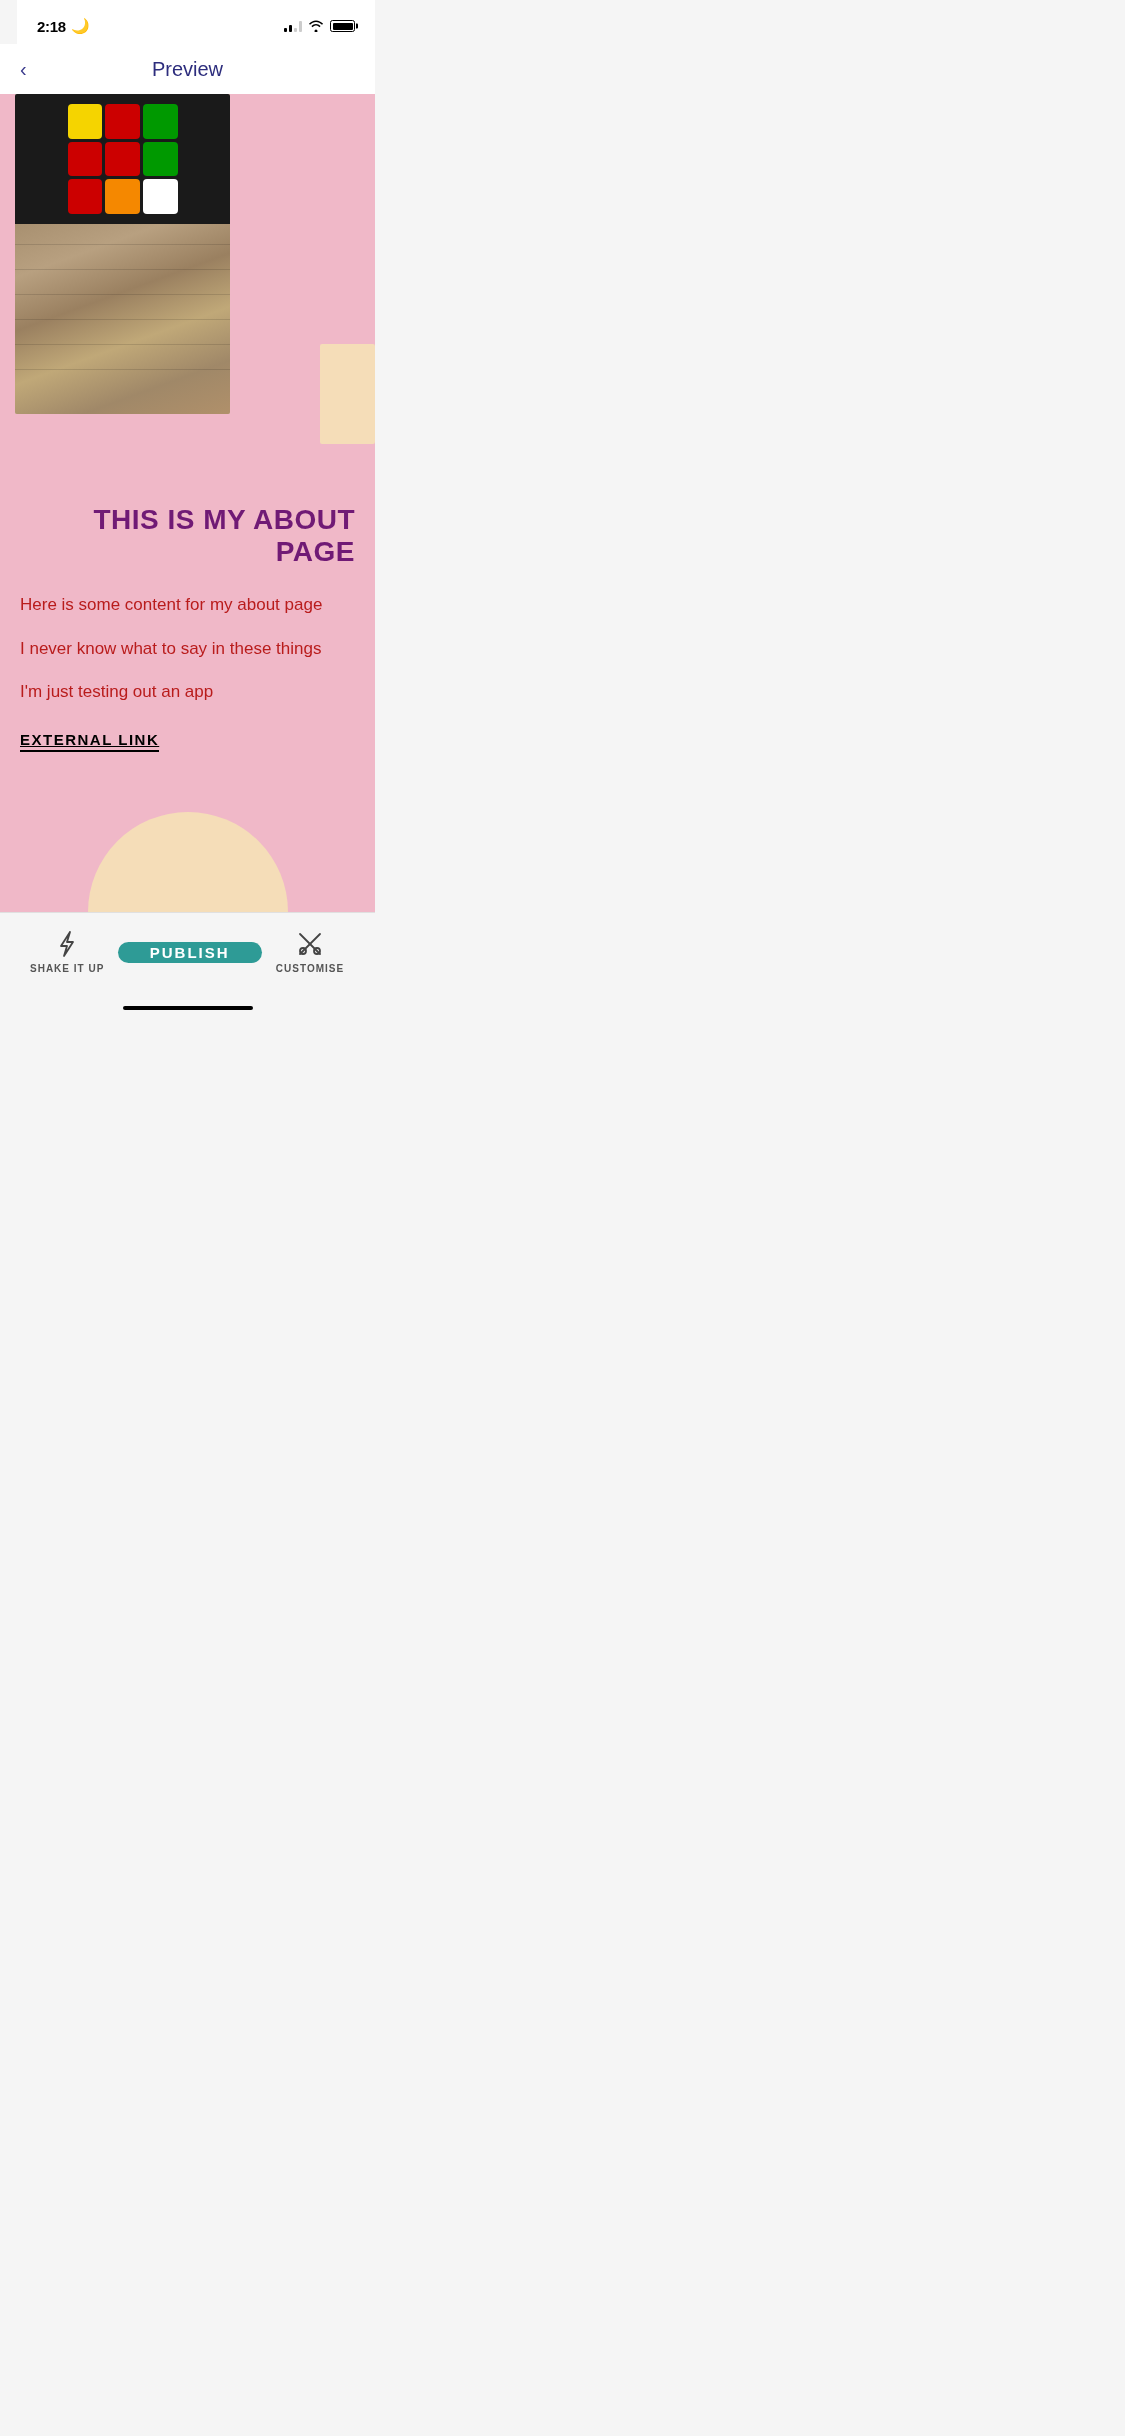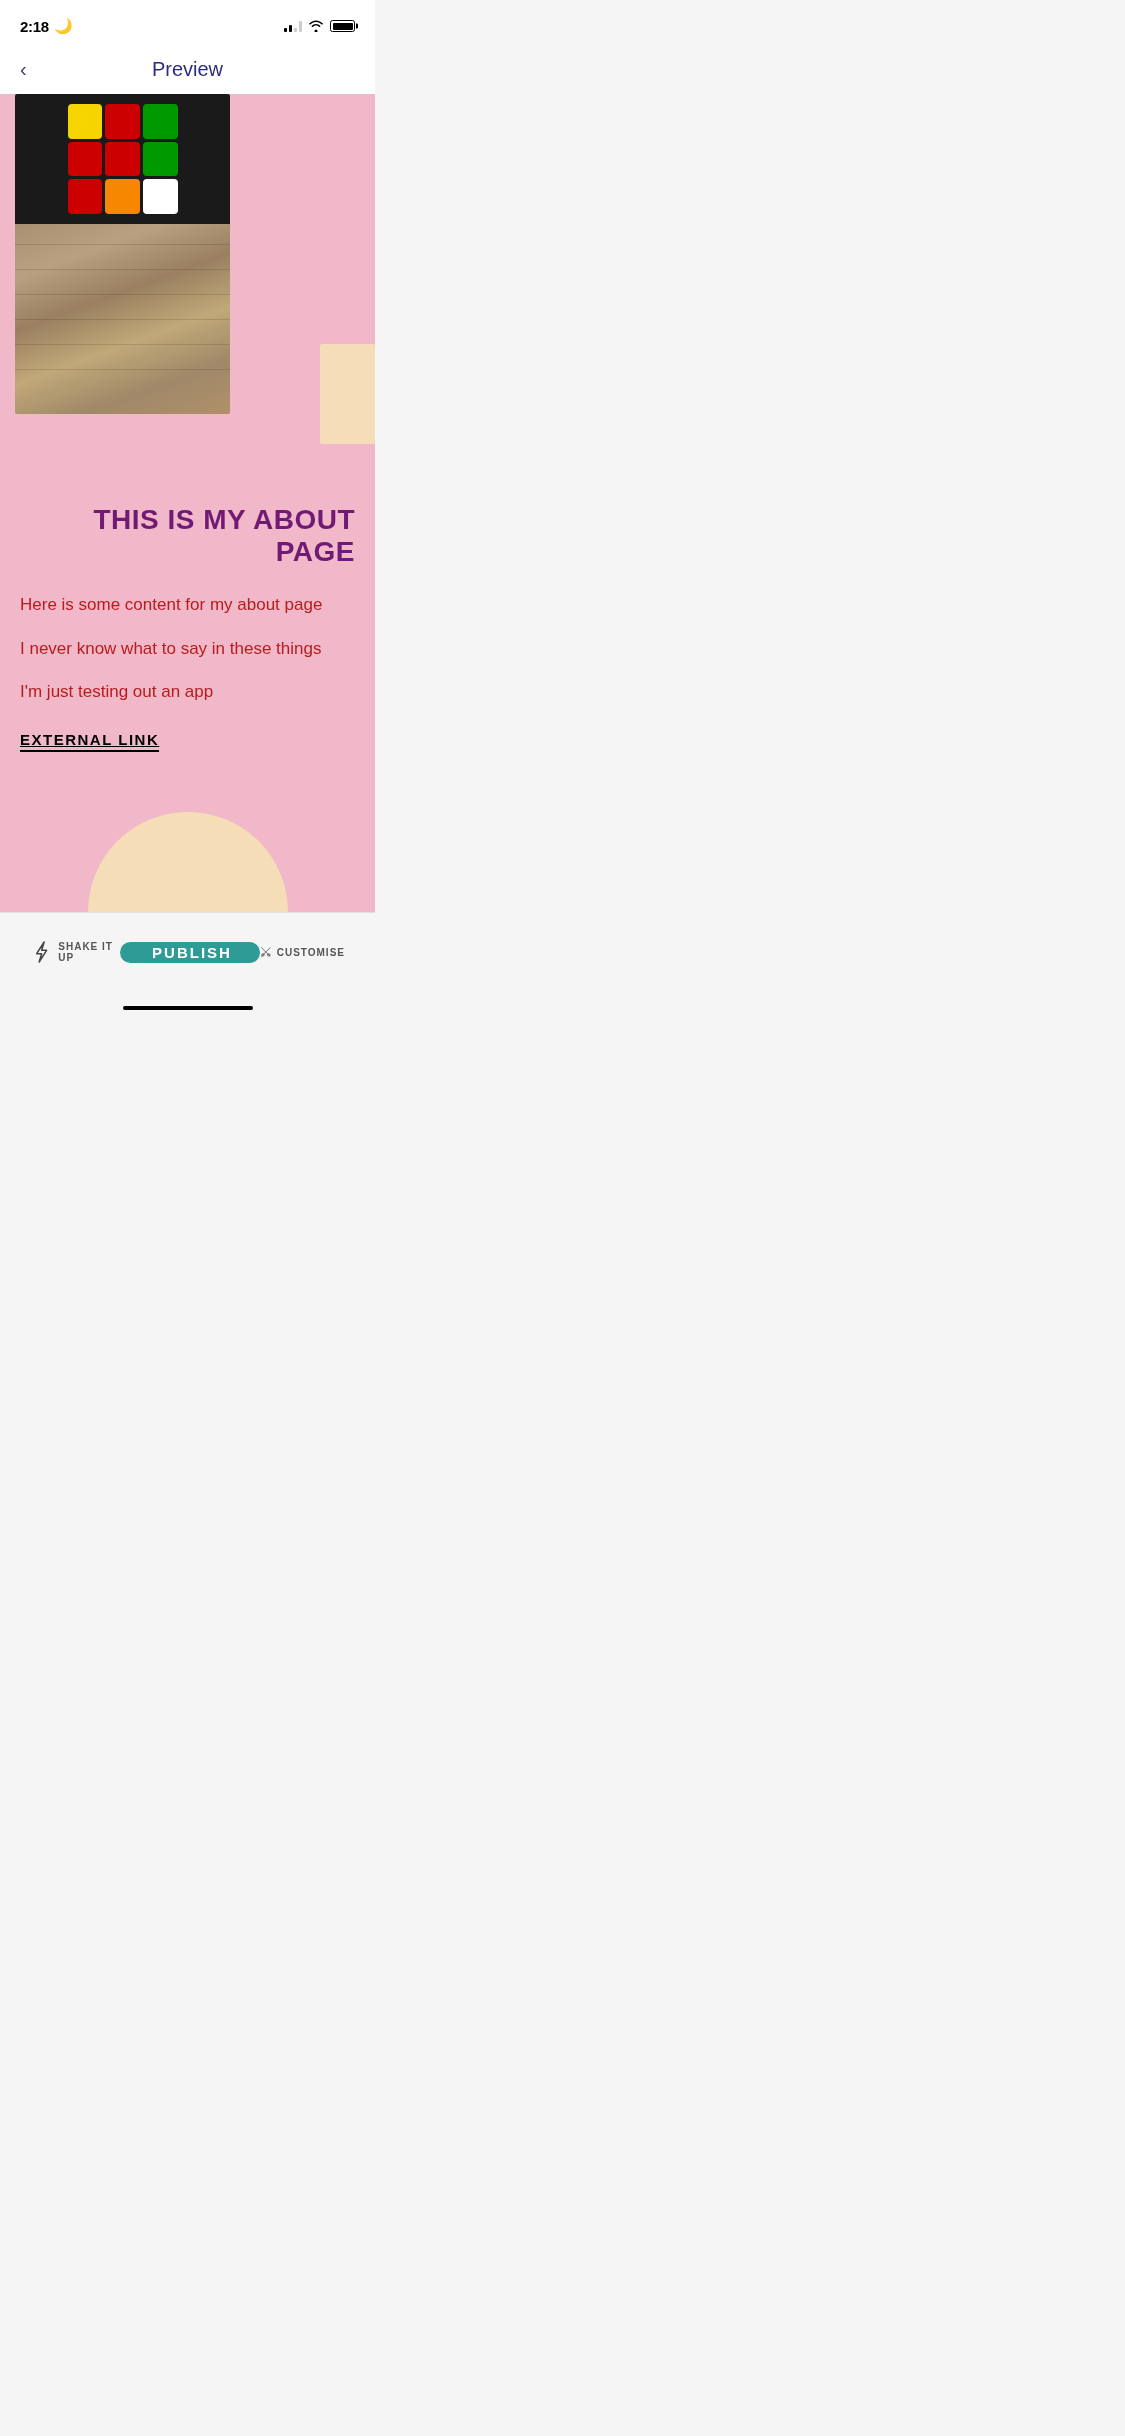--- a/index.html
+++ b/index.html
@@ -15,20 +15,21 @@
     }
 
     
     .status-bar {
       display: flex;
       justify-content: space-between;
       align-items: center;
       padding: 14px 20px 6px 20px;
       background: #fff;
       height: 44px;
+      margin-left: 17px;
     }
 
     .status-time {
       font-size: 15px;
       font-weight: 600;
       color: #000;
       letter-spacing: -0.3px;
     }
 
     .status-icons {
@@ -263,21 +264,21 @@
       border-top: 1px solid #e0e0e0;
       display: flex;
       align-items: center;
       justify-content: space-between;
       padding: 12px 30px 20px 30px;
       height: 88px;
     }
 
     .tab-item {
       display: flex;
-      flex-direction: row;
+      flex-direction: column;
       align-items: center;
       gap: 5px;
       cursor: pointer;
       min-width: 70px;
     }
 
     .tab-label {
       font-size: 10px;
       font-weight: 700;
       color: #555;

